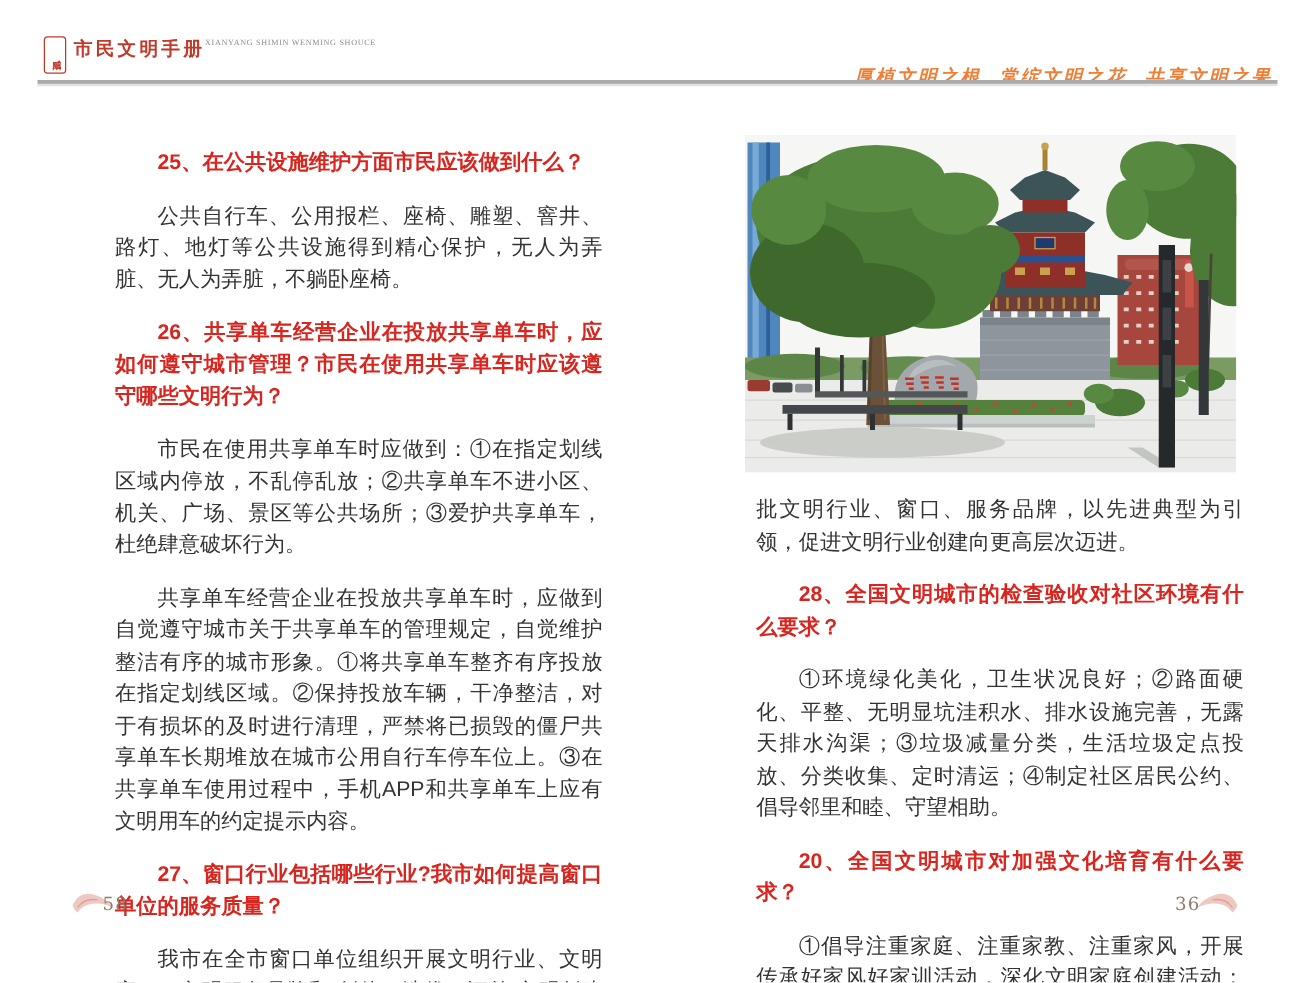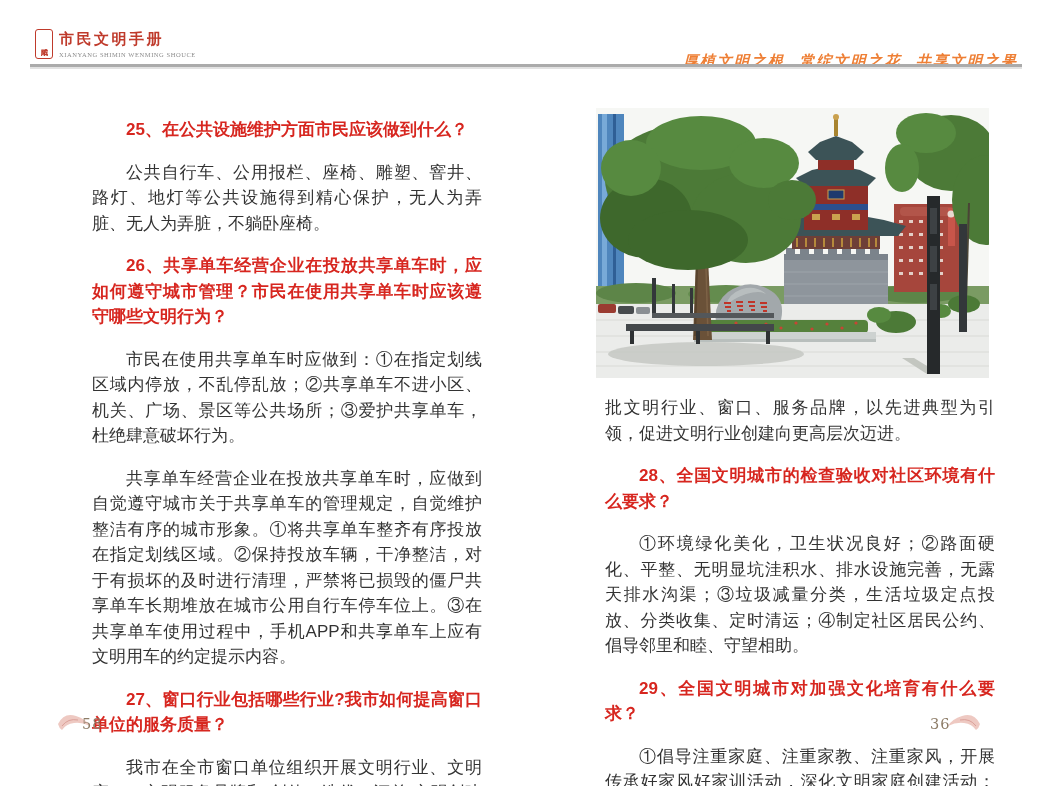--- a/index.html
+++ b/index.html
@@ -23,21 +23,21 @@
   }
   
   .logo{position:absolute;left:35px;top:29px;display:flex;align-items:flex-start;}
   .seal{
     width:18px;height:30px;border:1.5px solid var(--logo-red);border-radius:3px;
     color:var(--logo-red);font-size:7px;line-height:8px;font-weight:bold;
     display:flex;align-items:center;justify-content:center;
     writing-mode:vertical-rl;text-orientation:upright;letter-spacing:1px;
     margin-right:6px;
   }
-  .logo-text{display:flex;flex-direction:column;}
+  .logo-text{display:flex;flex-direction:row;}
   .logo-title{
     font-family:"DejaVu Serif",serif;font-weight:bold;
     color:var(--logo-red);font-size:15px;letter-spacing:2.5px;line-height:20px;
   }
   .logo-sub{
     font-size:6.5px;color:#8c8c8c;letter-spacing:0.55px;line-height:9px;margin-top:1px;
     font-family:"Liberation Serif",serif;
   }
   .slogan{
     position:absolute;right:32px;top:52px;
@@ -60,21 +60,21 @@
   .page-col-right{left:588px;}
   .page-col p{margin:17px;}
   .question{color:var(--question-red);font-weight:bold;text-indent:2em;}
   .para{text-indent:2em;}
   .para_cont{text-indent:0;}
   
   .photo-wrap{margin:8px 0 6px 8px;width:393px;height:270px;line-height:0;}
   
   .footer{position:absolute;top:710px;height:36px;}
   .footer-left{left:56px;}
-  .footer-right{right:68px;text-decoration:underline;}
+  .footer-right{right:58px;text-decoration:underline;}
   .page-num{
     position:absolute;top:6px;
     font-family:"DejaVu Serif",serif;font-size:14.5px;letter-spacing:1px;
     color:var(--page-number);
   }
   .footer-left .page-num{left:26px;}
   .footer-right .page-num{left:-4px;}
 </style>
 </head>
 <body>
@@ -289,21 +289,21 @@
           <rect x="34" y="223" width="4" height="13"></rect>
             <rect x="100" y="223" width="4" height="13"></rect>
             <rect x="170" y="223" width="4" height="13"></rect>
         </g>
       </svg>
     </div>
     <div>
         <p class="para_cont">批文明行业、窗口、服务品牌，以先进典型为引领，促进文明行业创建向更高层次迈进。</p>
         <p class="question">28、全国文明城市的检查验收对社区环境有什么要求？</p>
         <p class="para">①环境绿化美化，卫生状况良好；②路面硬化、平整、无明显坑洼积水、排水设施完善，无露天排水沟渠；③垃圾减量分类，生活垃圾定点投放、分类收集、定时清运；④制定社区居民公约、倡导邻里和睦、守望相助。</p>
-        <p class="question">29、全国文明城市对加强文化培育有什么要求？</p>
+        <p class="question">20、全国文明城市对加强文化培育有什么要求？</p>
         <p class="para">①倡导注重家庭、注重家教、注重家风，开展传承好家风好家训活动，深化文明家庭创建活动；②开展节俭养德、全民节约行动、文明餐桌活动；③创新发展乡贤文化，发挥新乡贤引领作用；④开展“我们的节日”主题活动，利用民族传统节日和现代重要节庆日、纪念日，开展群众行纪念活</p>
       </div>
   </div>
 
   <div class="footer footer-left" style="position:absolute;">
     <svg width="48" height="24" viewBox="0 0 48 24">
       <path d="M2 14 Q8 2 20 6 Q30 9 34 16 Q26 12 18 13 Q10 14 6 20 Q3 18 2 14 Z" fill="#e8b7ae" opacity="0.75"></path>
       <path d="M6 16 Q12 8 22 10" stroke="#dba099" stroke-width="1" fill="none"></path>
     </svg>
     <span class="page-num">58</span>

